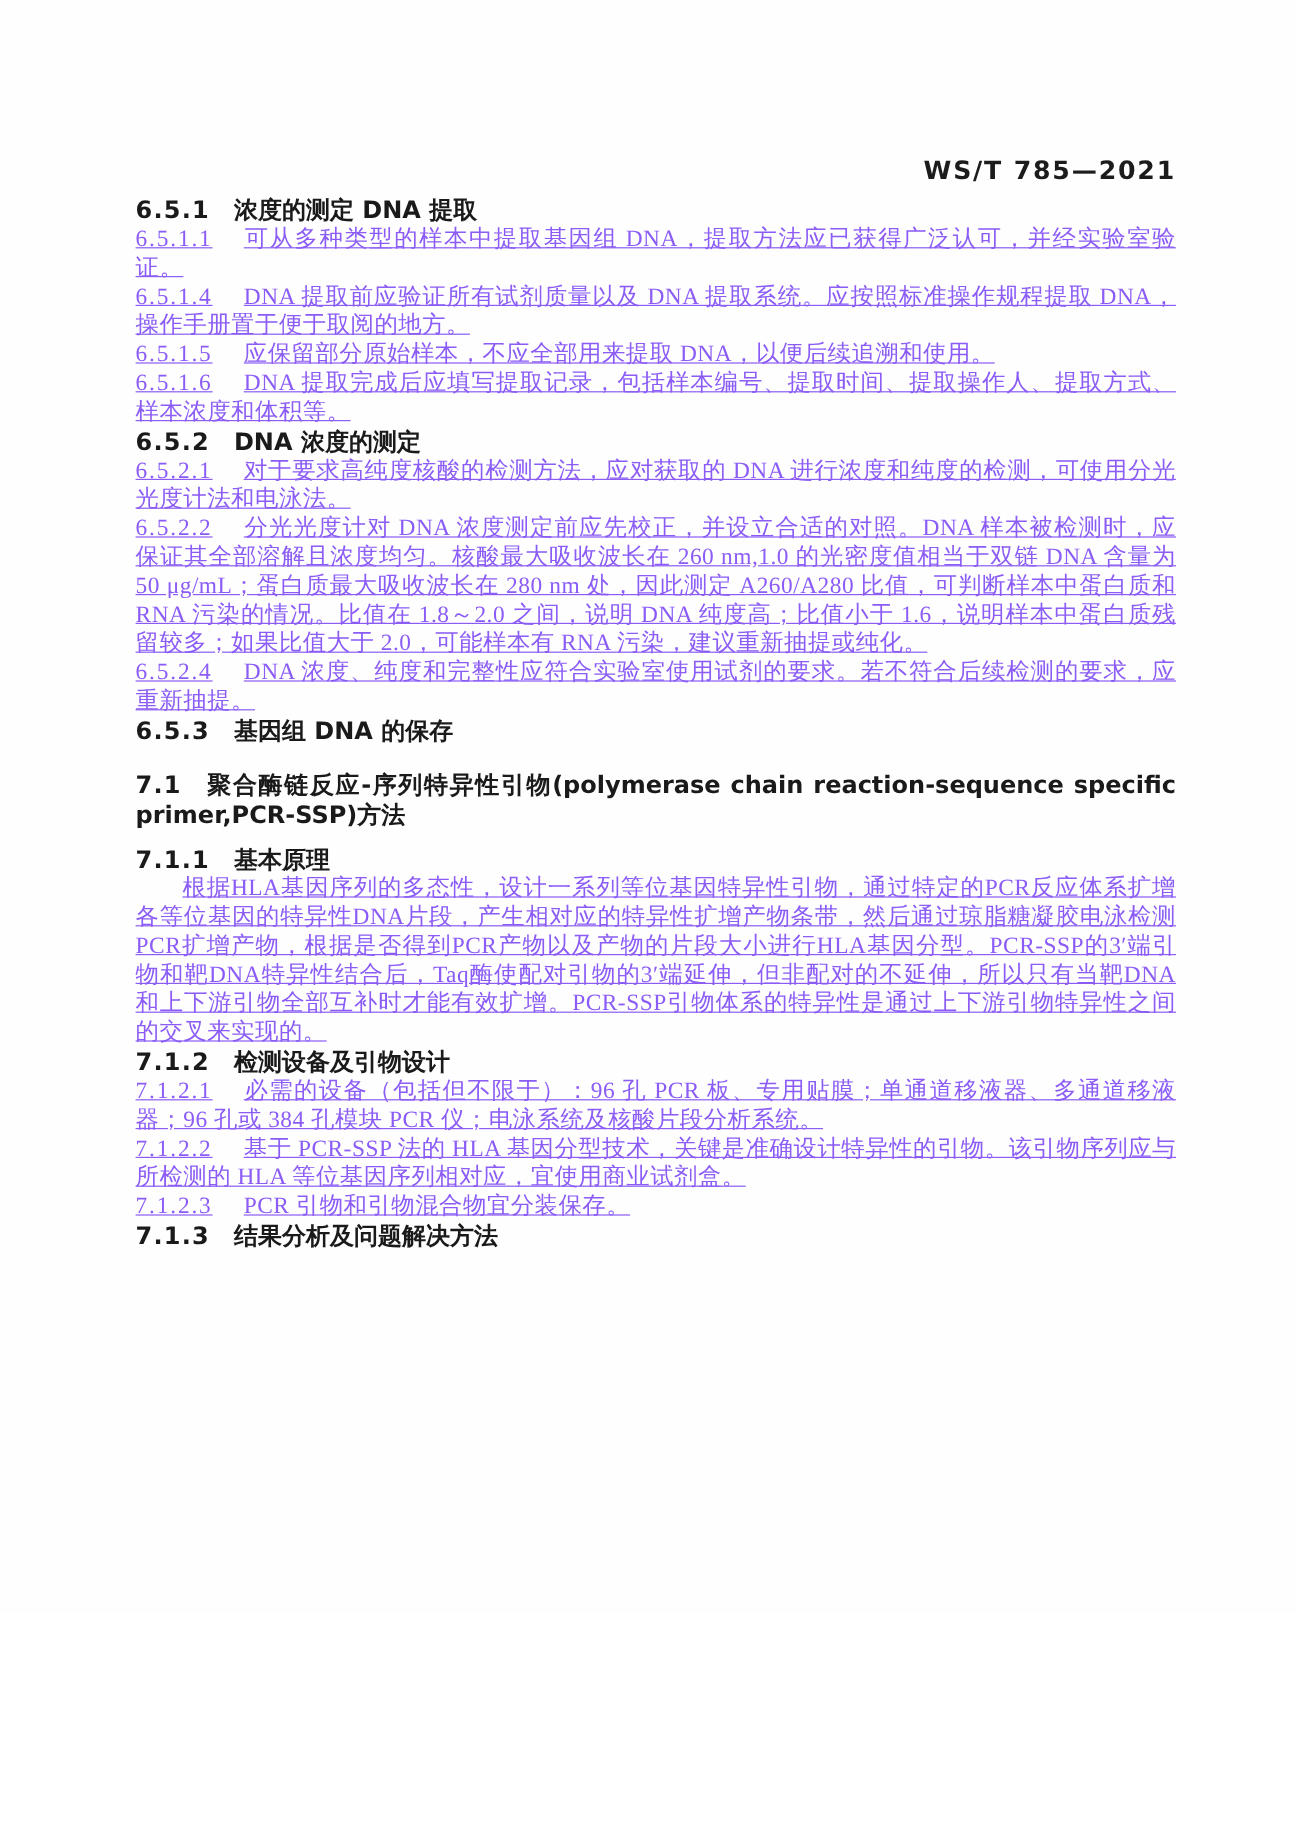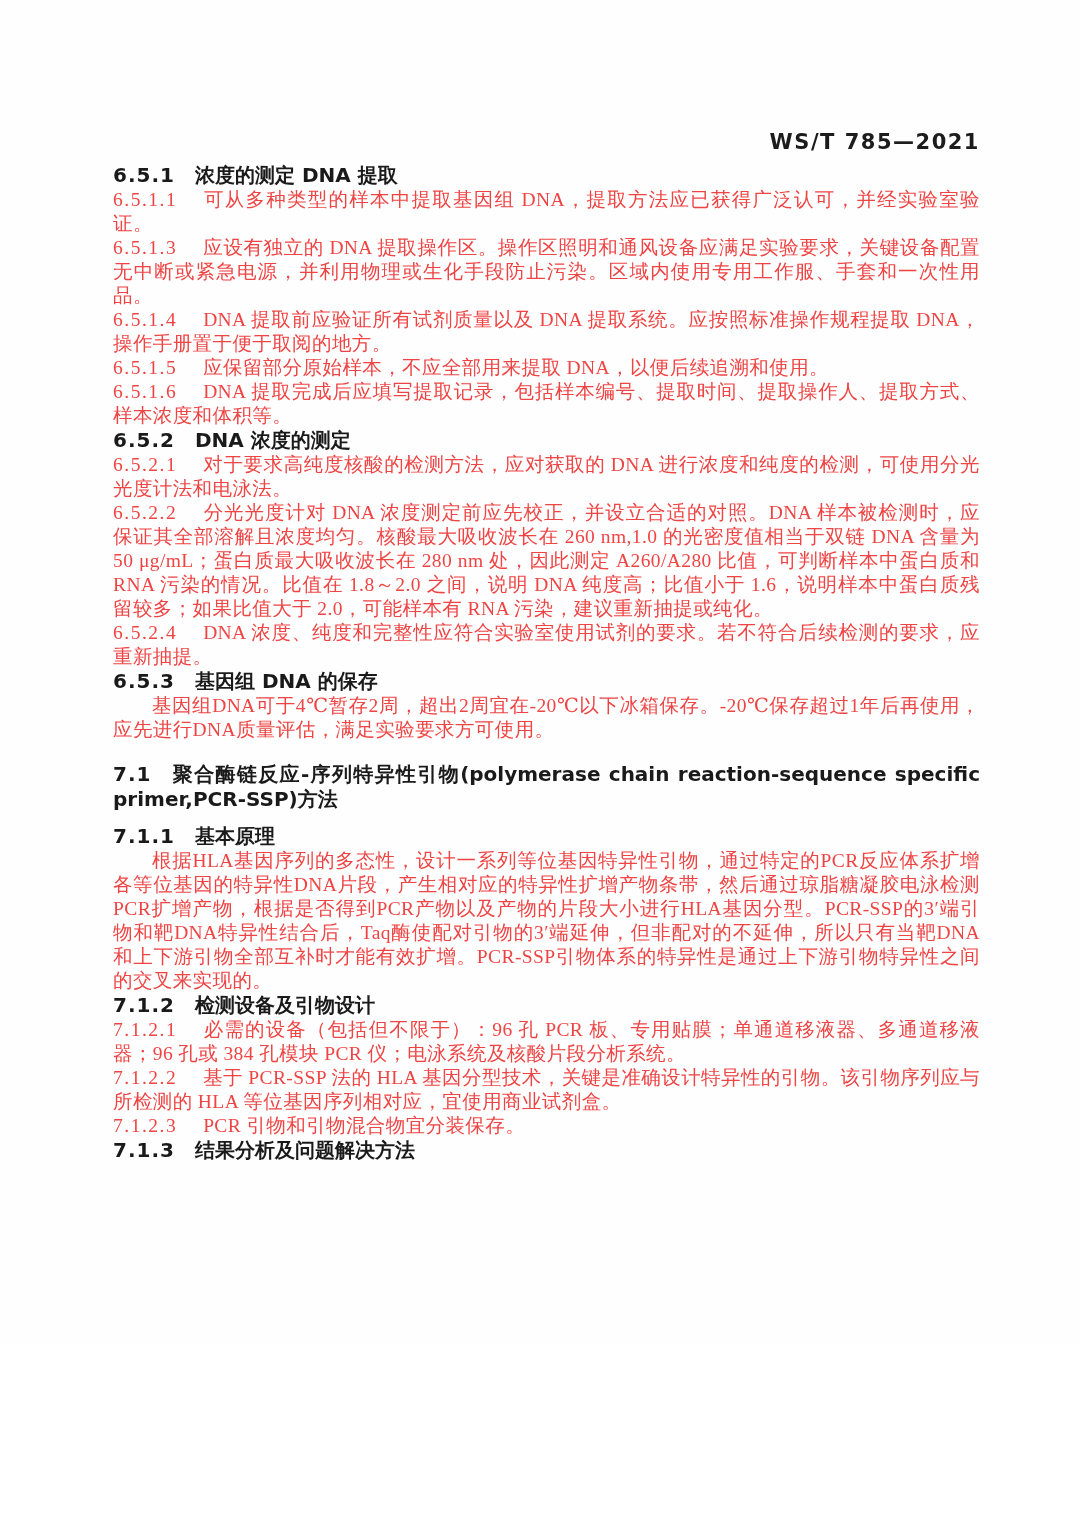--- a/index.html
+++ b/index.html
@@ -15,21 +15,21 @@
     position:absolute;top:130px;right:100px;
     font-family:"DejaVu Sans","Liberation Sans",sans-serif;
     font-size:21px;font-weight:600;letter-spacing:1.5px;color:#1c1c1c;
   }
   .doc-body{
     position:absolute;top:163px;left:113px;width:867px;
   }
   .doc-body p{margin:0;}
   .clause,.para{
     font-size:19.5px;line-height:24px;letter-spacing:.4px;
-    text-align:justify;color:#ef4444;
+    text-align:justify;color:#8b5cf6;text-decoration:underline;
   }
   .para{text-indent:2em;}
   .heading{
     font-family:"DejaVu Sans","Liberation Sans",sans-serif;
     font-weight:700;font-size:20px;line-height:25px;
     margin:13px 0 9px;color:#1a1a1a;text-align:justify;
   }
   .heading.lvl1{margin:24px 0 18px;}
   .heading.lvl2{margin:20px 0 12px;}
   .num{letter-spacing:1.5px;margin-right:26px;white-space:nowrap;}
@@ -42,30 +42,28 @@
 </style>
 </head>
 <body>
 
 <div class="page">
   <div class="doc-header">WS/T 785—2021</div>
 
   <div class="doc-body" id="doc-body">
       <p class="heading lvl3"><span class="num">6.5.1</span><span class="txt">浓度的测定 DNA 提取</span></p>
       <p class="clause"><span class="num">6.5.1.1</span><span class="txt">可从多种类型的样本中提取基因组 DNA，提取方法应已获得广泛认可，并经实验室验证。</span></p>
-      <p class="clause"><span class="num">6.5.1.3</span><span class="txt">应设有独立的 DNA 提取操作区。操作区照明和通风设备应满足实验要求，关键设备配置无中断或紧急电源，并利用物理或生化手段防止污染。区域内使用专用工作服、手套和一次性用品。</span></p>
       <p class="clause"><span class="num">6.5.1.4</span><span class="txt">DNA 提取前应验证所有试剂质量以及 DNA 提取系统。应按照标准操作规程提取 DNA，操作手册置于便于取阅的地方。</span></p>
       <p class="clause"><span class="num">6.5.1.5</span><span class="txt">应保留部分原始样本，不应全部用来提取 DNA，以便后续追溯和使用。</span></p>
       <p class="clause"><span class="num">6.5.1.6</span><span class="txt">DNA 提取完成后应填写提取记录，包括样本编号、提取时间、提取操作人、提取方式、样本浓度和体积等。</span></p>
       <p class="heading lvl3"><span class="num">6.5.2</span><span class="txt">DNA 浓度的测定</span></p>
       <p class="clause"><span class="num">6.5.2.1</span><span class="txt">对于要求高纯度核酸的检测方法，应对获取的 DNA 进行浓度和纯度的检测，可使用分光光度计法和电泳法。</span></p>
       <p class="clause"><span class="num">6.5.2.2</span><span class="txt">分光光度计对 DNA 浓度测定前应先校正，并设立合适的对照。DNA 样本被检测时，应保证其全部溶解且浓度均匀。核酸最大吸收波长在 260 nm,1.0 的光密度值相当于双链 DNA 含量为 50 μg/mL；蛋白质最大吸收波长在 280 nm 处，因此测定 A260/A280 比值，可判断样本中蛋白质和 RNA 污染的情况。比值在 1.8～2.0 之间，说明 DNA 纯度高；比值小于 1.6，说明样本中蛋白质残留较多；如果比值大于 2.0，可能样本有 RNA 污染，建议重新抽提或纯化。</span></p>
       <p class="clause"><span class="num">6.5.2.4</span><span class="txt">DNA 浓度、纯度和完整性应符合实验室使用试剂的要求。若不符合后续检测的要求，应重新抽提。</span></p>
       <p class="heading lvl3"><span class="num">6.5.3</span><span class="txt">基因组 DNA 的保存</span></p>
-      <p class="para">基因组DNA可于4℃暂存2周，超出2周宜在-20℃以下冰箱保存。-20℃保存超过1年后再使用，应先进行DNA质量评估，满足实验要求方可使用。</p>
       <p class="heading lvl2"><span class="num">7.1</span><span class="txt">聚合酶链反应-序列特异性引物(polymerase chain reaction-sequence specific primer,PCR-SSP)方法</span></p>
       <p class="heading lvl3"><span class="num">7.1.1</span><span class="txt">基本原理</span></p>
       <p class="para">根据HLA基因序列的多态性，设计一系列等位基因特异性引物，通过特定的PCR反应体系扩增各等位基因的特异性DNA片段，产生相对应的特异性扩增产物条带，然后通过琼脂糖凝胶电泳检测PCR扩增产物，根据是否得到PCR产物以及产物的片段大小进行HLA基因分型。PCR-SSP的3′端引物和靶DNA特异性结合后，Taq酶使配对引物的3′端延伸，但非配对的不延伸，所以只有当靶DNA和上下游引物全部互补时才能有效扩增。PCR-SSP引物体系的特异性是通过上下游引物特异性之间的交叉来实现的。</p>
       <p class="heading lvl3"><span class="num">7.1.2</span><span class="txt">检测设备及引物设计</span></p>
       <p class="clause"><span class="num">7.1.2.1</span><span class="txt">必需的设备（包括但不限于）：96 孔 PCR 板、专用贴膜；单通道移液器、多通道移液器；96 孔或 384 孔模块 PCR 仪；电泳系统及核酸片段分析系统。</span></p>
       <p class="clause"><span class="num">7.1.2.2</span><span class="txt">基于 PCR-SSP 法的 HLA 基因分型技术，关键是准确设计特异性的引物。该引物序列应与所检测的 HLA 等位基因序列相对应，宜使用商业试剂盒。</span></p>
       <p class="clause"><span class="num">7.1.2.3</span><span class="txt">PCR 引物和引物混合物宜分装保存。</span></p>
       <p class="heading lvl3"><span class="num">7.1.3</span><span class="txt">结果分析及问题解决方法</span></p>
     </div>
 

